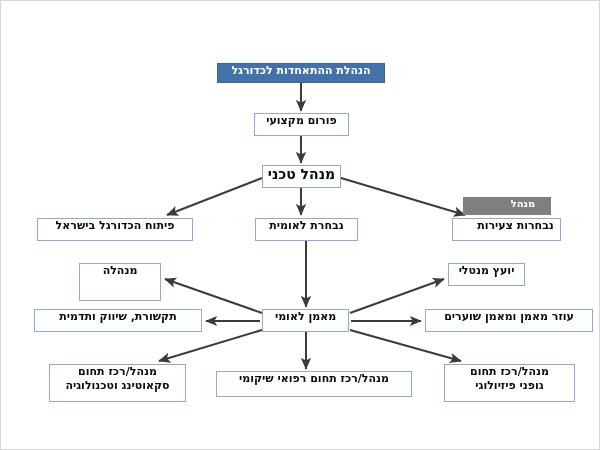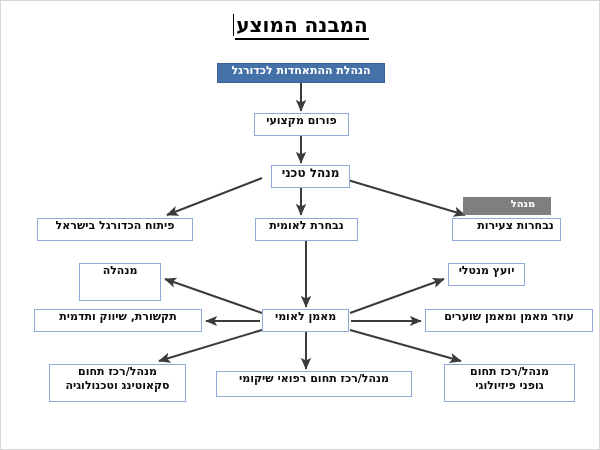--- a/index.html
+++ b/index.html
@@ -87,23 +87,20 @@
     background: #000000;
     vertical-align: -4px;
     margin-right: 1px;
   }
 </style>
 </head>
 <body>
 
 <div id="canvas">
 
-  <div id="page-title">
-    <span class="title-text">המבנה המוצע</span><span id="title-caret"></span>
-  </div>
 
   <svg id="edge-layer" viewBox="0 0 600 450" xmlns="http://www.w3.org/2000/svg">
     <defs>
       <marker id="arrowhead" markerWidth="7" markerHeight="7" refX="5.6" refY="3" orient="auto" markerUnits="strokeWidth">
         <path d="M0,0.4 L6,3 L0,5.6 L1.4,3 Z" fill="#3B3B3B"></path>
       </marker>
     </defs>
     <g stroke="#3B3B3B" stroke-width="2" fill="none" marker-end="url(#arrowhead)">
 
       <line x1="300" y1="82" x2="300" y2="110"></line>
@@ -130,21 +127,21 @@
 
       <line x1="349" y1="329" x2="460" y2="360"></line>
 
       <line x1="305" y1="331" x2="305" y2="368"></line>
     </g>
   </svg>
 
   <div id="node-layer">
       <div class="node node-header" style="left: 216px; top: 62px; width: 168px; height: 20px; font-size: 11px;"><span>הנהלת ההתאחדות לכדורגל</span></div>
       <div class="node node-plain" style="left: 253px; top: 112px; width: 95px; height: 23px; font-size: 11px;"><span>פורום מקצועי</span></div>
-      <div class="node node-plain" style="left: 261px; top: 164px; width: 79px; height: 23px; font-size: 12px; margin-left: 9px;"><span>מנהל טכני</span></div>
+      <div class="node node-plain" style="left: 261px; top: 164px; width: 79px; height: 23px; font-size: 14px;"><span>מנהל טכני</span></div>
       <div class="node node-plain" style="left: 36px; top: 217px; width: 156px; height: 23px; font-size: 11px;"><span>פיתוח הכדורגל בישראל</span></div>
       <div class="node node-plain" style="left: 254px; top: 217px; width: 103px; height: 23px; font-size: 11px;"><span>נבחרת לאומית</span></div>
       <div class="node node-gray" style="left: 462px; top: 196px; width: 88px; height: 18px; font-size: 10px;"><span>מנהל מקצועי</span></div>
       <div class="node node-plain" style="left: 451px; top: 217px; width: 109px; height: 23px; font-size: 11px; padding-left: 18px;"><span>נבחרות צעירות</span></div>
       <div class="node node-plain" style="left: 78px; top: 262px; width: 82px; height: 38px; font-size: 11px;"><span>מנהלה</span></div>
       <div class="node node-plain" style="left: 447px; top: 262px; width: 77px; height: 23px; font-size: 11px;"><span>יועץ מנטלי</span></div>
       <div class="node node-plain" style="left: 33px; top: 308px; width: 168px; height: 23px; font-size: 11px;"><span>תקשורת, שיווק ותדמית</span></div>
       <div class="node node-plain" style="left: 261px; top: 308px; width: 87px; height: 23px; font-size: 11px;"><span>מאמן לאומי</span></div>
       <div class="node node-plain" style="left: 424px; top: 308px; width: 168px; height: 23px; font-size: 11px;"><span>עוזר מאמן ומאמן שוערים</span></div>
       <div class="node node-plain" style="left: 48px; top: 363px; width: 137px; height: 38px; font-size: 11px;"><span>מנהל/רכז תחום

